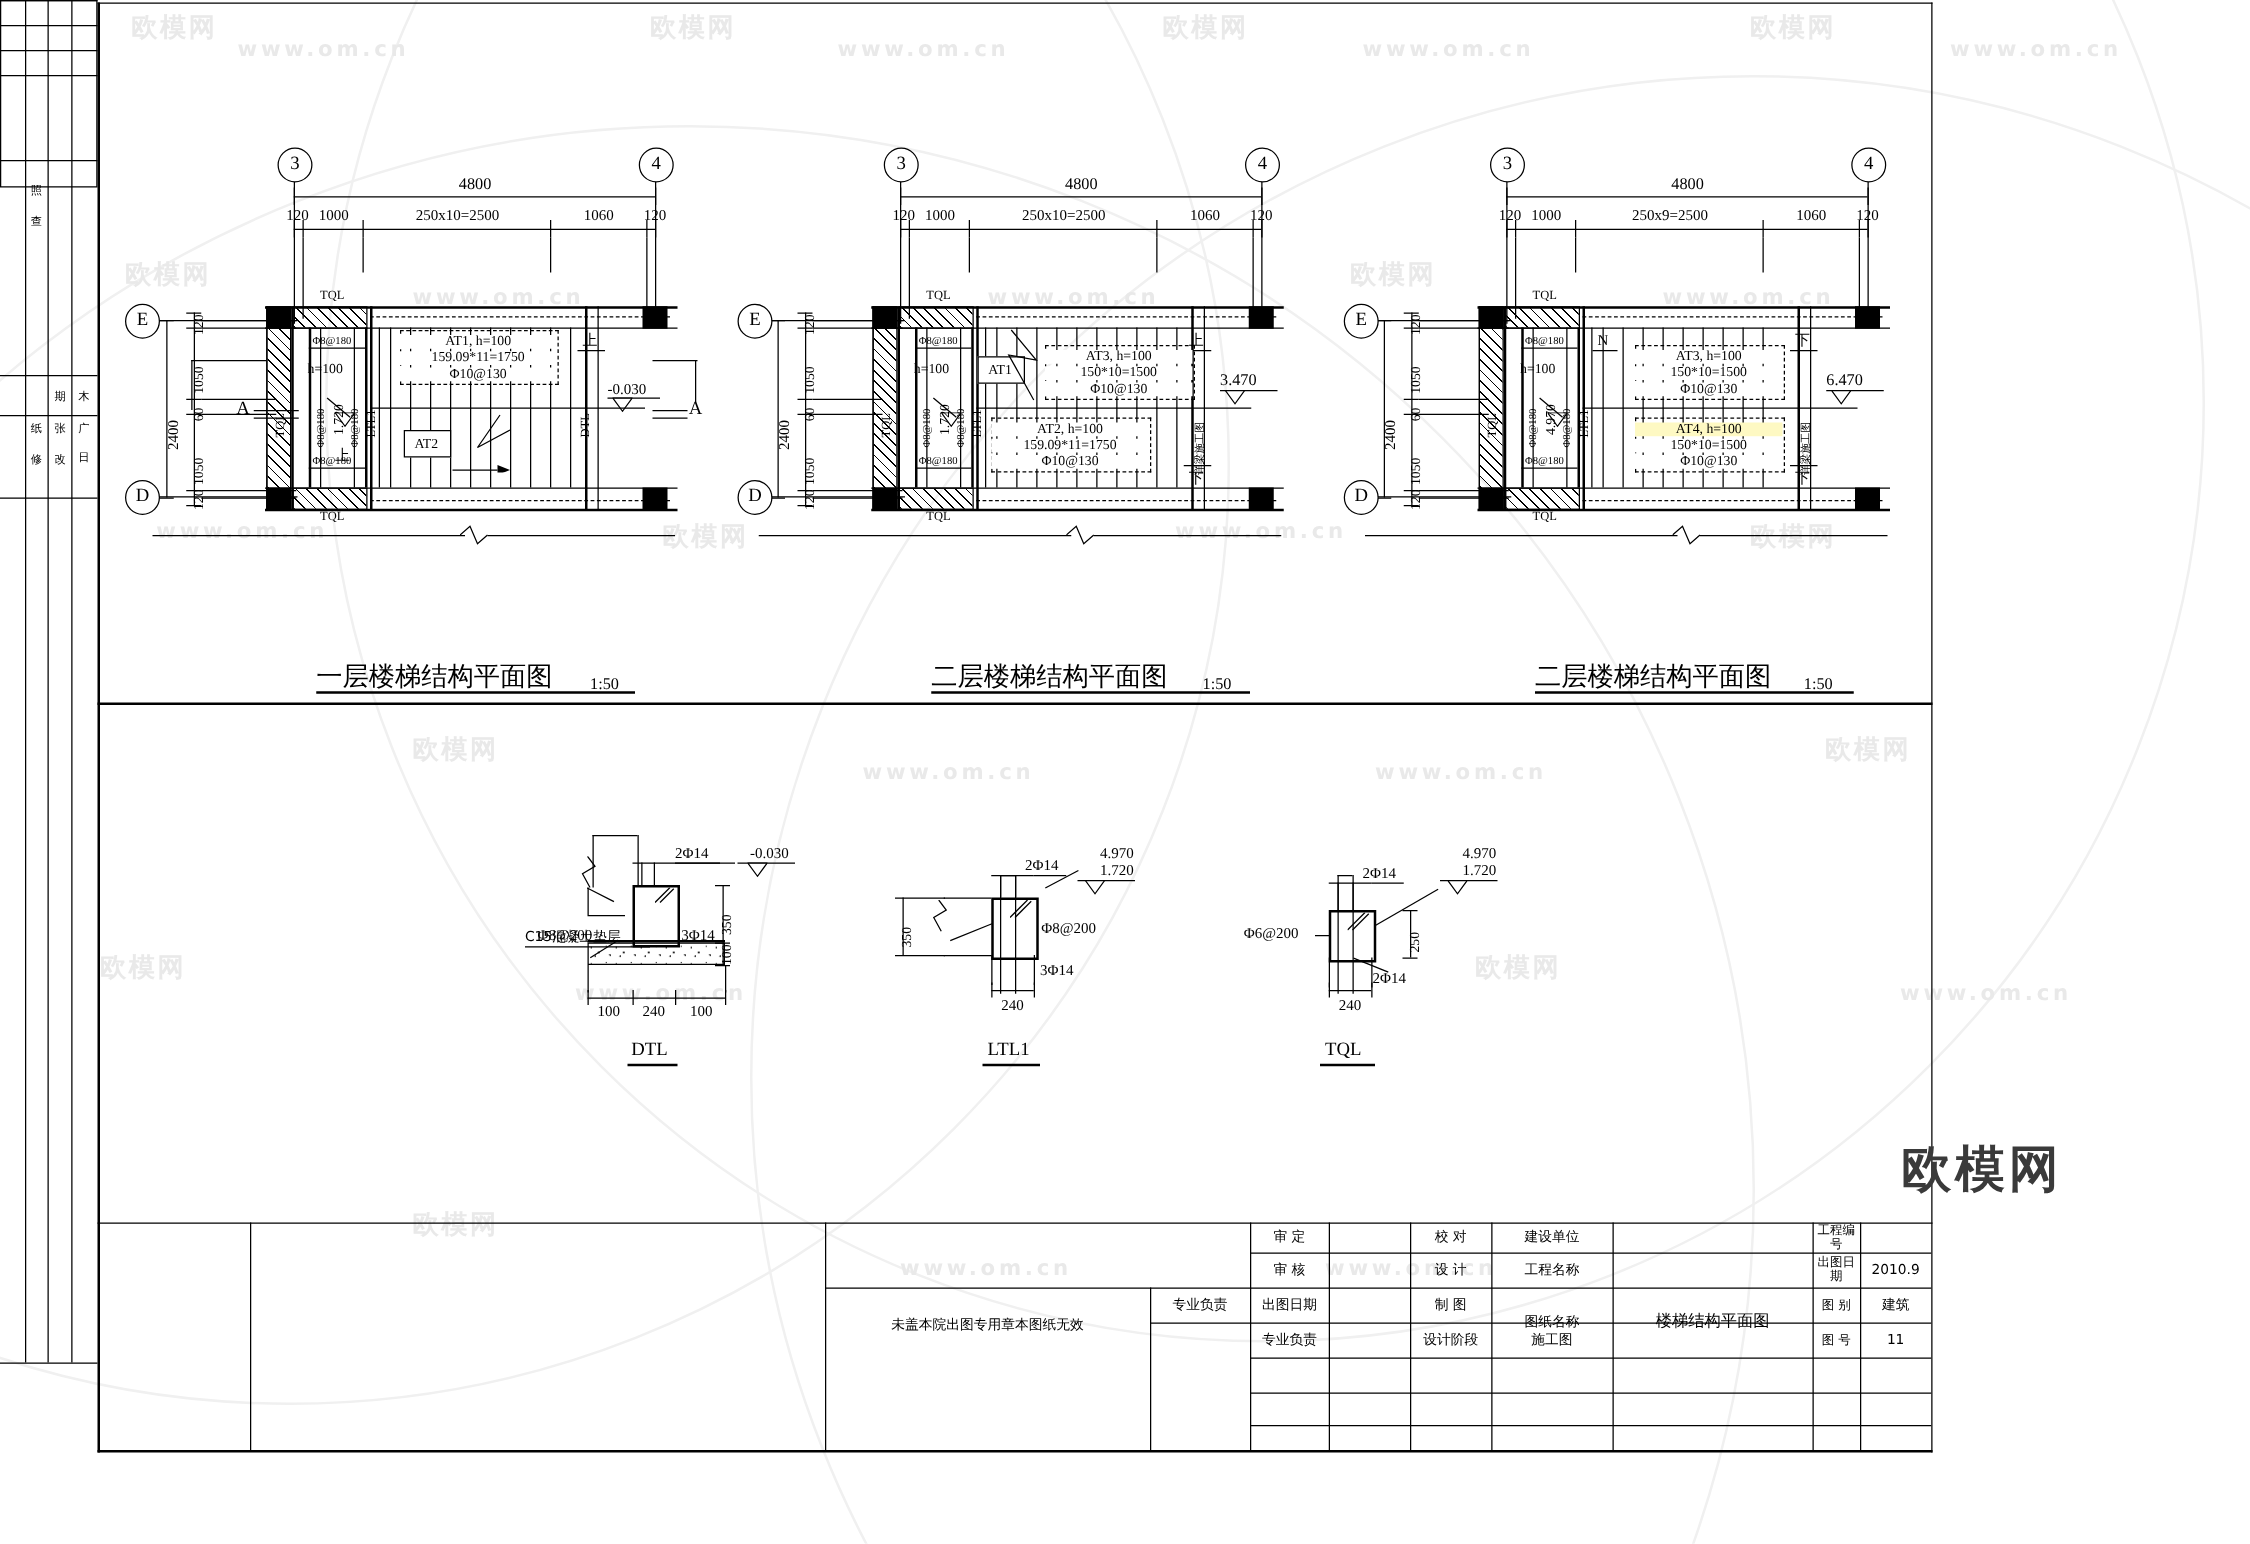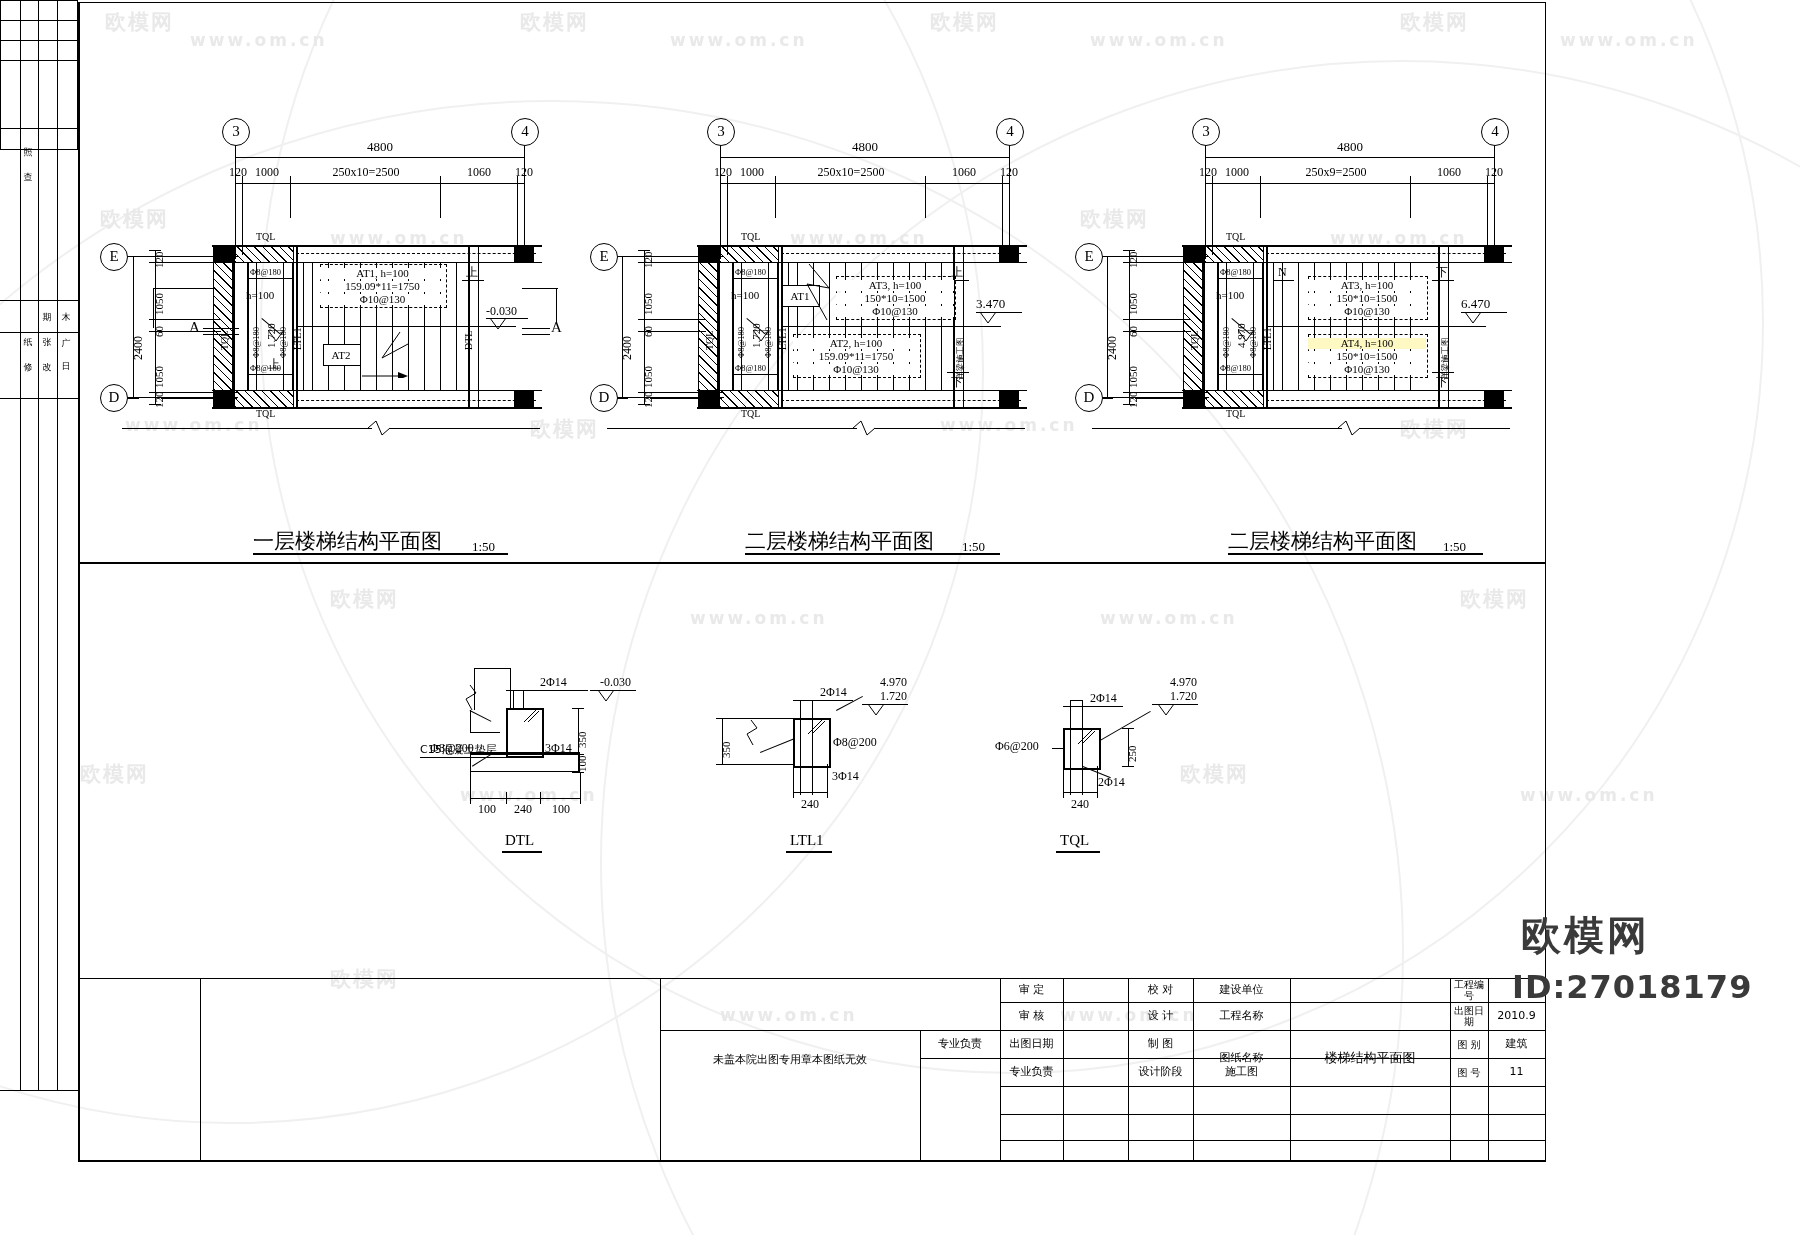--- a/index.html
+++ b/index.html
@@ -842,15 +842,14 @@
     <div class="tb" style="left:1450px;top:978px;width:38px;height:24px;border:none;font-size:10px;">工程编号</div>
     <div class="tb" style="left:1450px;top:1002px;width:38px;height:28px;border:none;font-size:10px;">出图日期</div>
     <div class="tb" style="left:1488px;top:1002px;width:57px;height:28px;border:none;font-size:11px;">2010.9</div>
     <div class="tb" style="left:1450px;top:1030px;width:38px;height:28px;border:none;font-size:10px;">图  别</div>
     <div class="tb" style="left:1488px;top:1030px;width:57px;height:28px;border:none;font-size:11px;text-align:right;">建筑</div>
     <div class="tb" style="left:1450px;top:1058px;width:38px;height:28px;border:none;font-size:10px;">图  号</div>
     <div class="tb" style="left:1488px;top:1058px;width:57px;height:28px;border:none;font-size:11px;text-align:right;">11</div>
   </div>
 
   <div class="logo logo-main" style="left:1521px;top:908px;">欧模网</div>
-  <div class="logo logo-id" style="left:1512px;top:968px;">ID:27018179</div>
 
 </div>
 
 </body></html>

